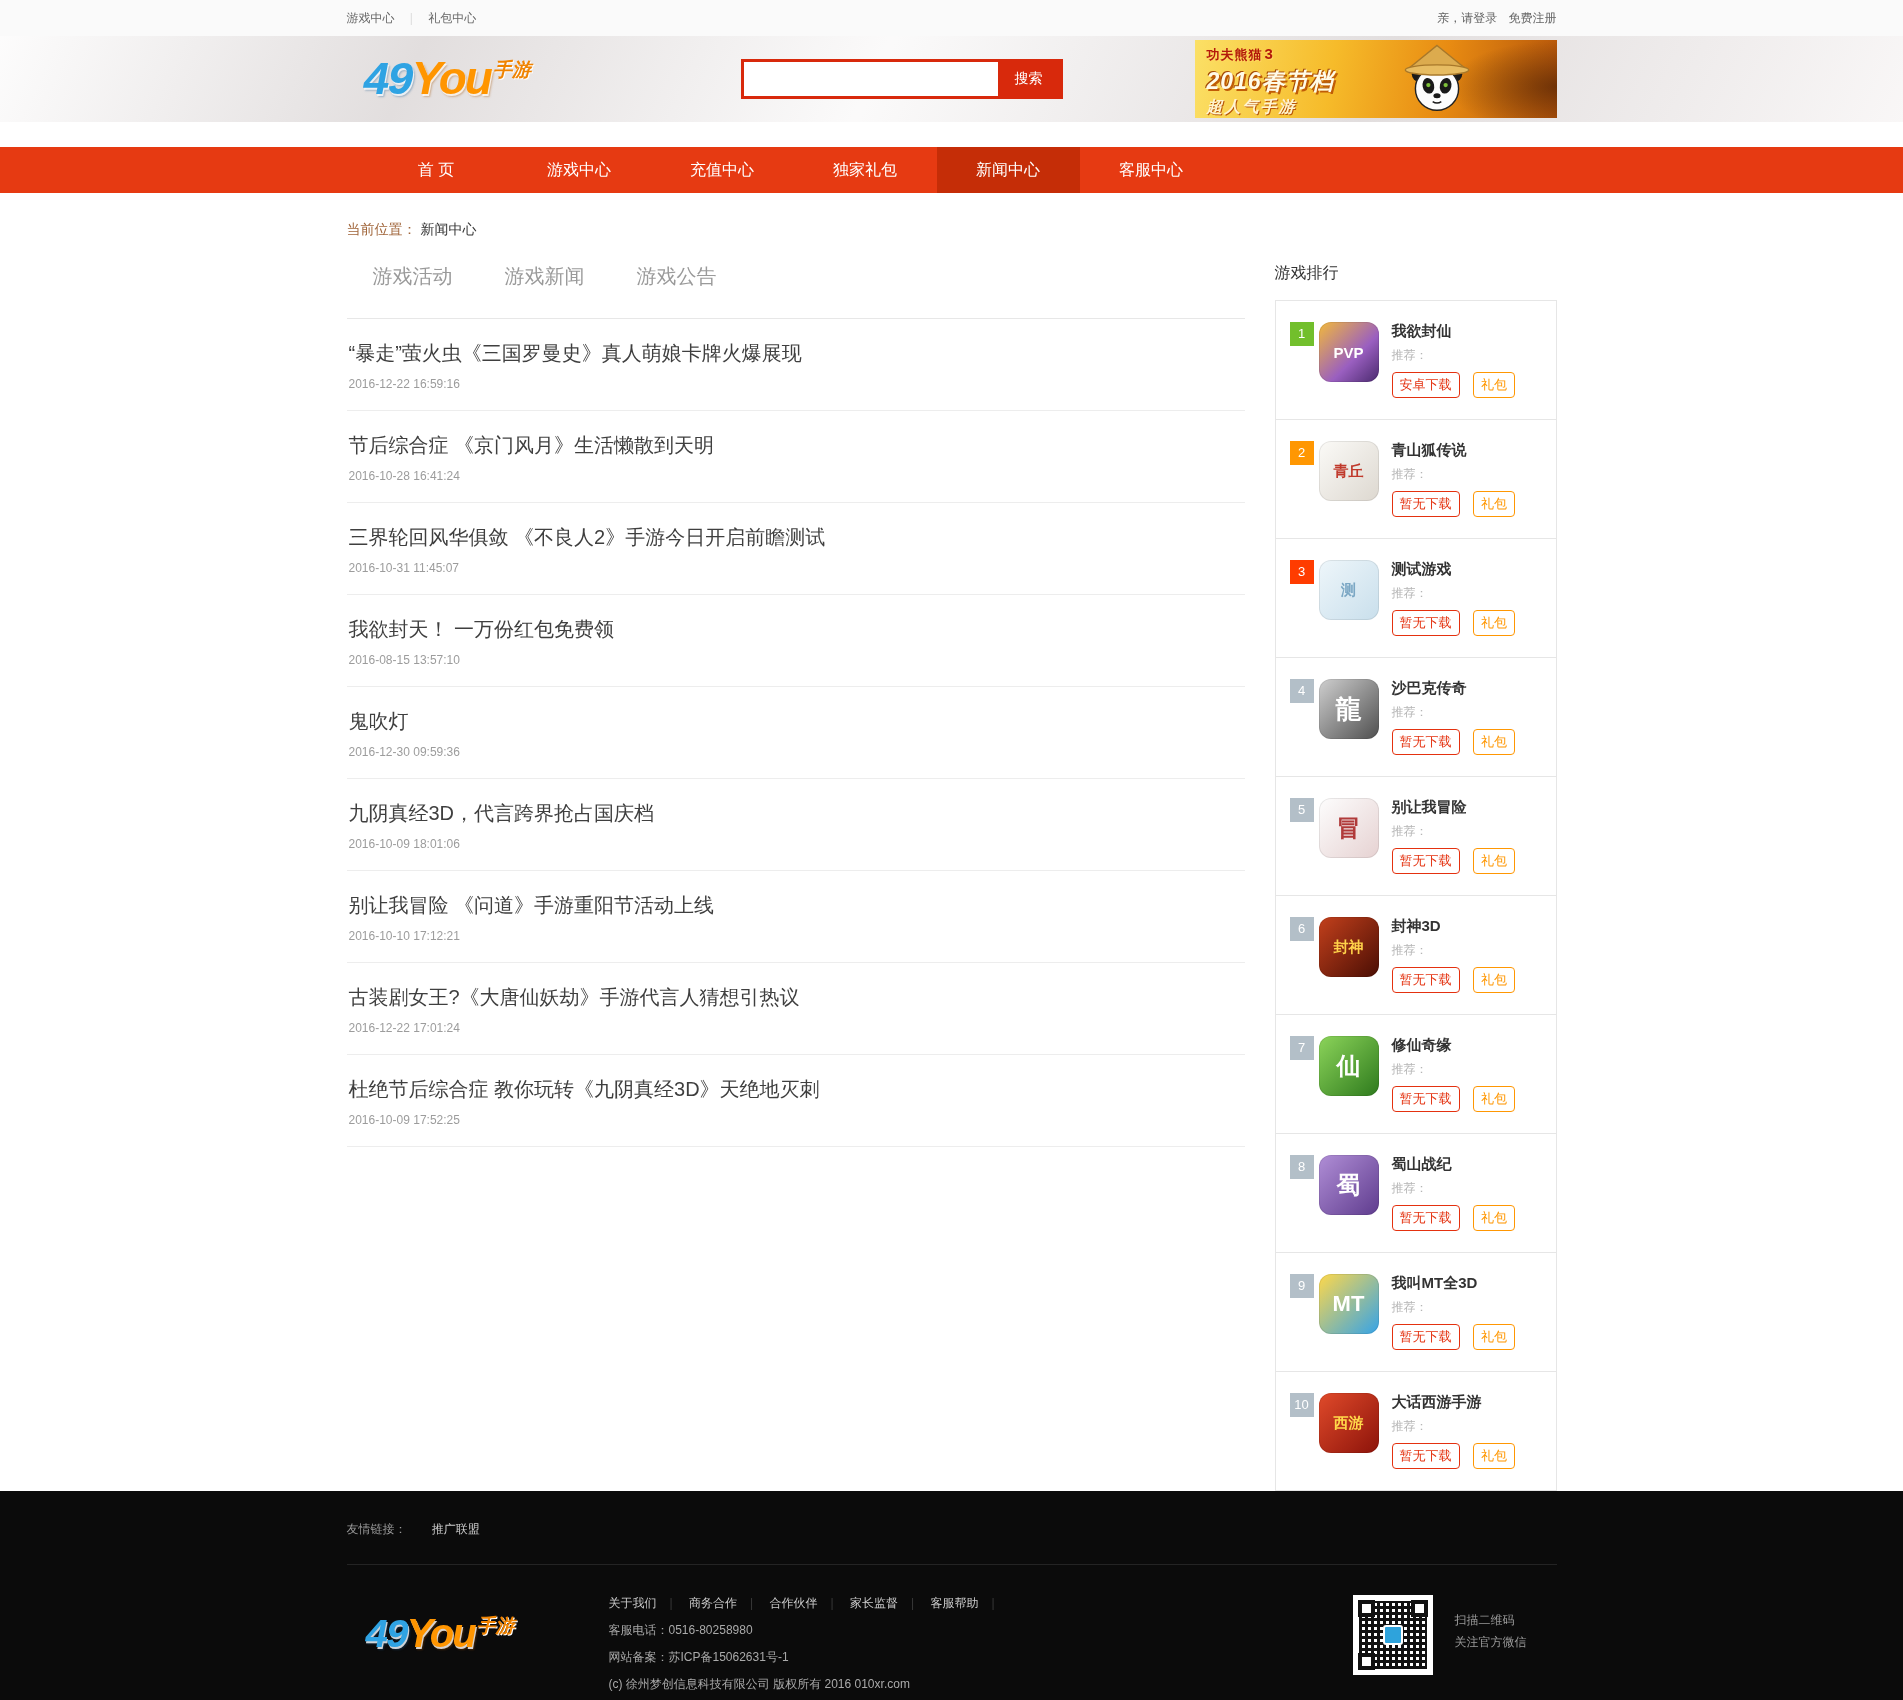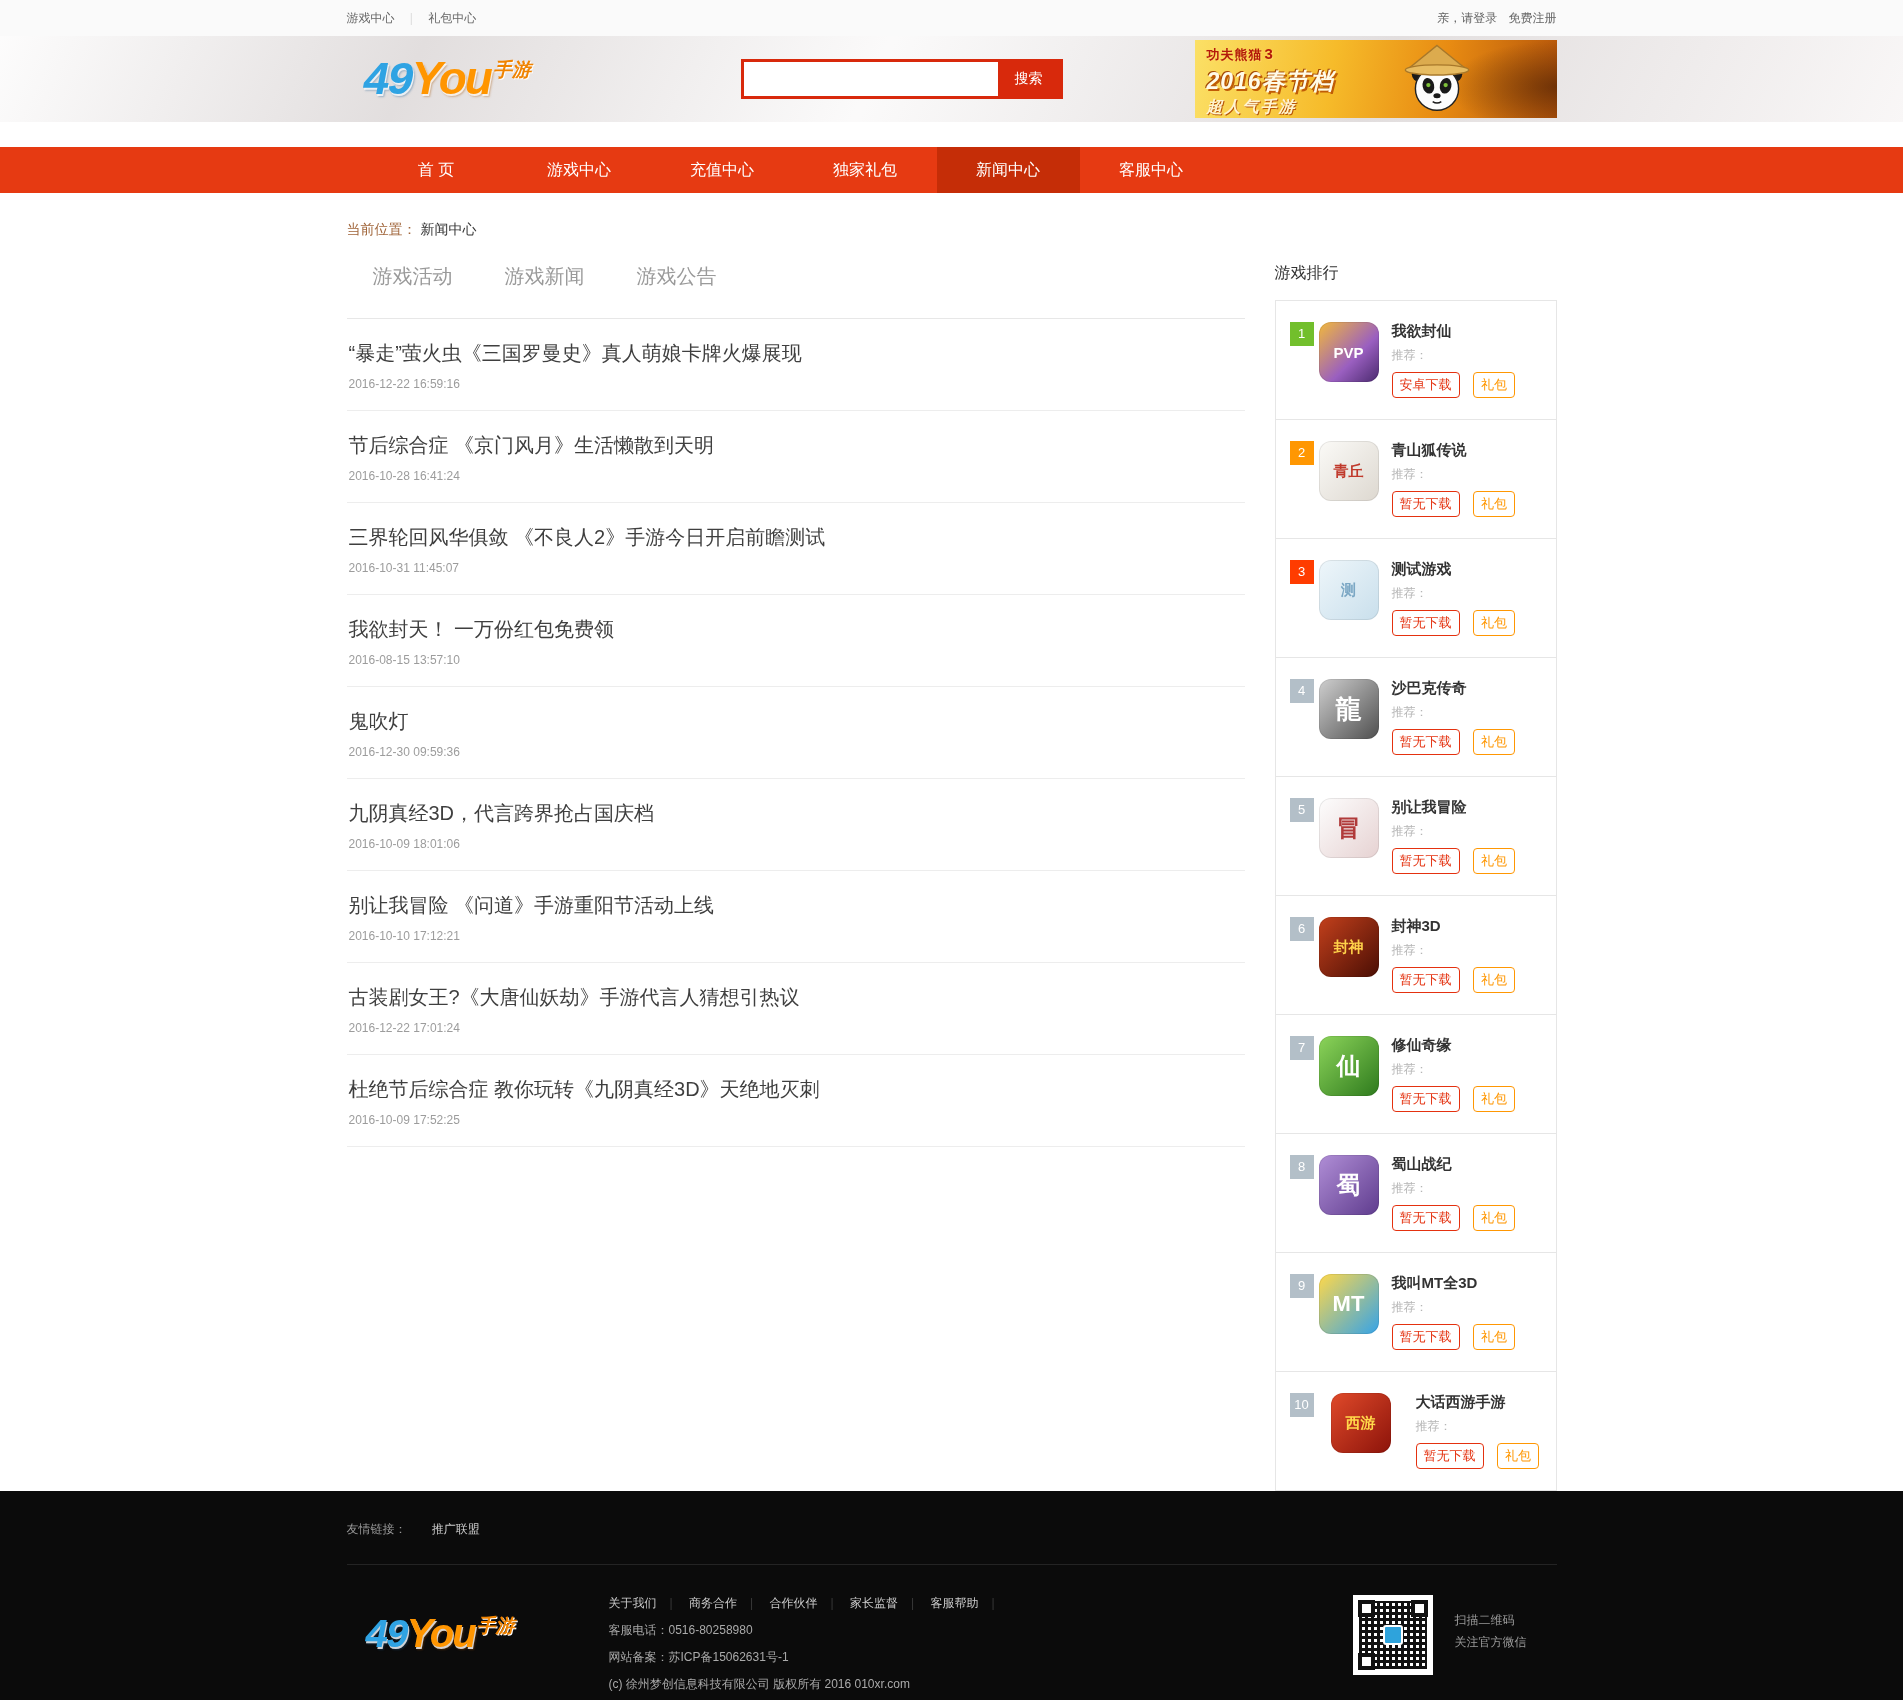--- a/index.html
+++ b/index.html
@@ -61,21 +61,21 @@
   .tab { font-size:20px; color:#9a9a9a; }
   .news-item { padding:21px 2px 19px; border-bottom:1px solid #ededed; }
   .news-title { display:block; font-size:20px; color:#3f3f3f; }
   .news-date { margin-top:10px; font-size:12px; color:#9c9c9c; }
 
   
   .side-col { width:282px; margin-left:auto; }
   .ranking-title { font-size:16px; color:#333; margin-bottom:16px; }
   .ranking-box { border:1px solid #e6e6e6; background:#fff; }
   .rank-item { display:flex; align-items:flex-start; padding:21px 12px 21px 14px; border-bottom:1px solid #e6e6e6; position:relative; }
-  .rank-item:last-child { border-bottom:0;gap:12px; }
+  .rank-item:last-child { border-bottom:0; }
   .rank-badge { width:24px; height:24px; line-height:24px; text-align:center; color:#fff; font-size:13px; flex:0 0 24px; }
   .rank-icon { width:60px; height:60px; border-radius:12px; margin-left:5px; flex:0 0 60px;
     display:flex; align-items:center; justify-content:center; font-size:15px; font-weight:bold;
     box-shadow:inset 0 0 0 1px rgba(0,0,0,.08); }
   .rank-info { margin-left:13px; }
   .rank-name { font-size:15px; font-weight:bold; color:#333; }
   .rank-rec { font-size:12px; color:#b5b5b5; margin:6px 0 8px; }
   .btn { display:inline-block; border:1px solid; border-radius:4px; font-size:13px; padding:3px 7px; background:#fff; }
   .btn-dl { color:#e4310f; border-color:#e4310f; }
   .btn-gift { color:#ff9702; border-color:#ff9702; margin-left:9px; }

